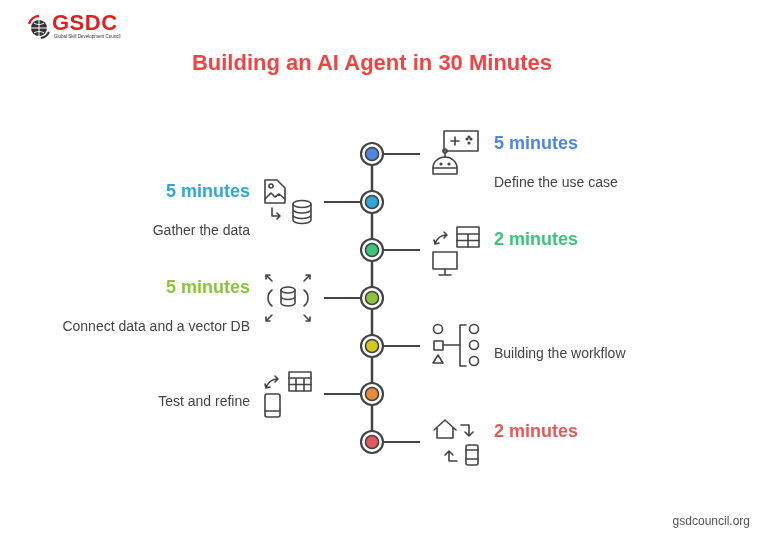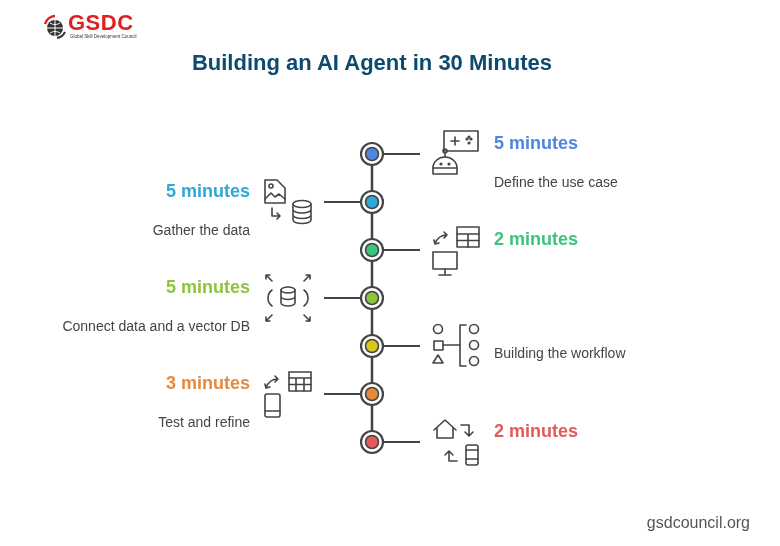--- a/index.html
+++ b/index.html
@@ -1,27 +1,27 @@
 <!DOCTYPE html>
 <html><head>
 <meta charset="utf-8">
 <style>
   html,body{margin:0;padding:0;background:#ffffff;}
   body{width:780px;height:546px;position:relative;overflow:hidden;font-family:"Liberation Sans",sans-serif;color:#444;}
-  .logo{position:absolute;left:42px;top:12px;width:100px;height:32px;}
+  .logo{position:absolute;left:26px;top:12px;width:100px;height:32px;}
   .logo-text{position:absolute;left:26px;top:-2px;font-weight:bold;font-size:22px;color:#e02020;letter-spacing:0.5px;font-family:"Liberation Sans",sans-serif;}
   .logo-sub{position:absolute;left:28px;top:22px;font-size:4.5px;color:#333;white-space:nowrap;}
-  .title{position:absolute;left:0;width:744px;top:50px;text-align:center;font-weight:bold;font-size:22px;color:#0c4a6e;}
+  .title{position:absolute;left:0;width:744px;top:50px;text-align:center;font-weight:bold;font-size:22px;color:#ef4444;}
   svg.diag{position:absolute;left:0;top:0;}
   .step{position:absolute;}
   .step .min{font-weight:bold;font-size:18px;white-space:nowrap;}
   .step .desc{font-size:14px;color:#444;white-space:nowrap;margin-top:20px;}
   .right{left:494px;text-align:left;}
   .left{right:530px;text-align:right;}
-  .footer{position:absolute;right:30px;top:514px;font-size:16px;color:#555;}
+  .footer{position:absolute;right:30px;top:514px;font-size:12px;color:#555;}
 </style>
 </head>
 <body>
 
 <div class="logo">
   <svg width="26" height="26" viewBox="0 0 26 26" style="position:absolute;left:0;top:2px">
     <circle cx="13" cy="14" r="8" fill="#333"></circle>
     <path d="M5 14h16M13 6v16M8 9c3 2 7 2 10 0M8 19c3-2 7-2 10 0" stroke="#fff" stroke-width="1" fill="none"></path>
     <path d="M3 10a11 11 0 0 1 10-8" stroke="#e02020" stroke-width="2.5" fill="none"></path>
     <path d="M23 18a11 11 0 0 1-8 6" stroke="#333" stroke-width="2" fill="none"></path>
@@ -141,21 +141,20 @@
       <div class="min" style="color: rgb(60, 196, 124);">2 minutes</div>
     </div>
     <div class="step left" style="top: 277px;">
       <div class="min" style="color: rgb(140, 196, 60);">5 minutes</div>
       <div class="desc">Connect data and a vector DB</div>
     </div>
     <div class="step right" style="top: 325px;">
       <div class="desc">Building the workflow</div>
     </div>
     <div class="step left" style="top: 373px;">
-      <div class="min" style="color: rgb(232, 137, 60);">3 minutes</div>
       <div class="desc">Test and refine</div>
     </div>
     <div class="step right" style="top: 421px;">
       <div class="min" style="color: rgb(228, 90, 90);">2 minutes</div>
     </div>
   </div>
 
 <div class="footer">gsdcouncil.org</div>
 
 </body></html>

